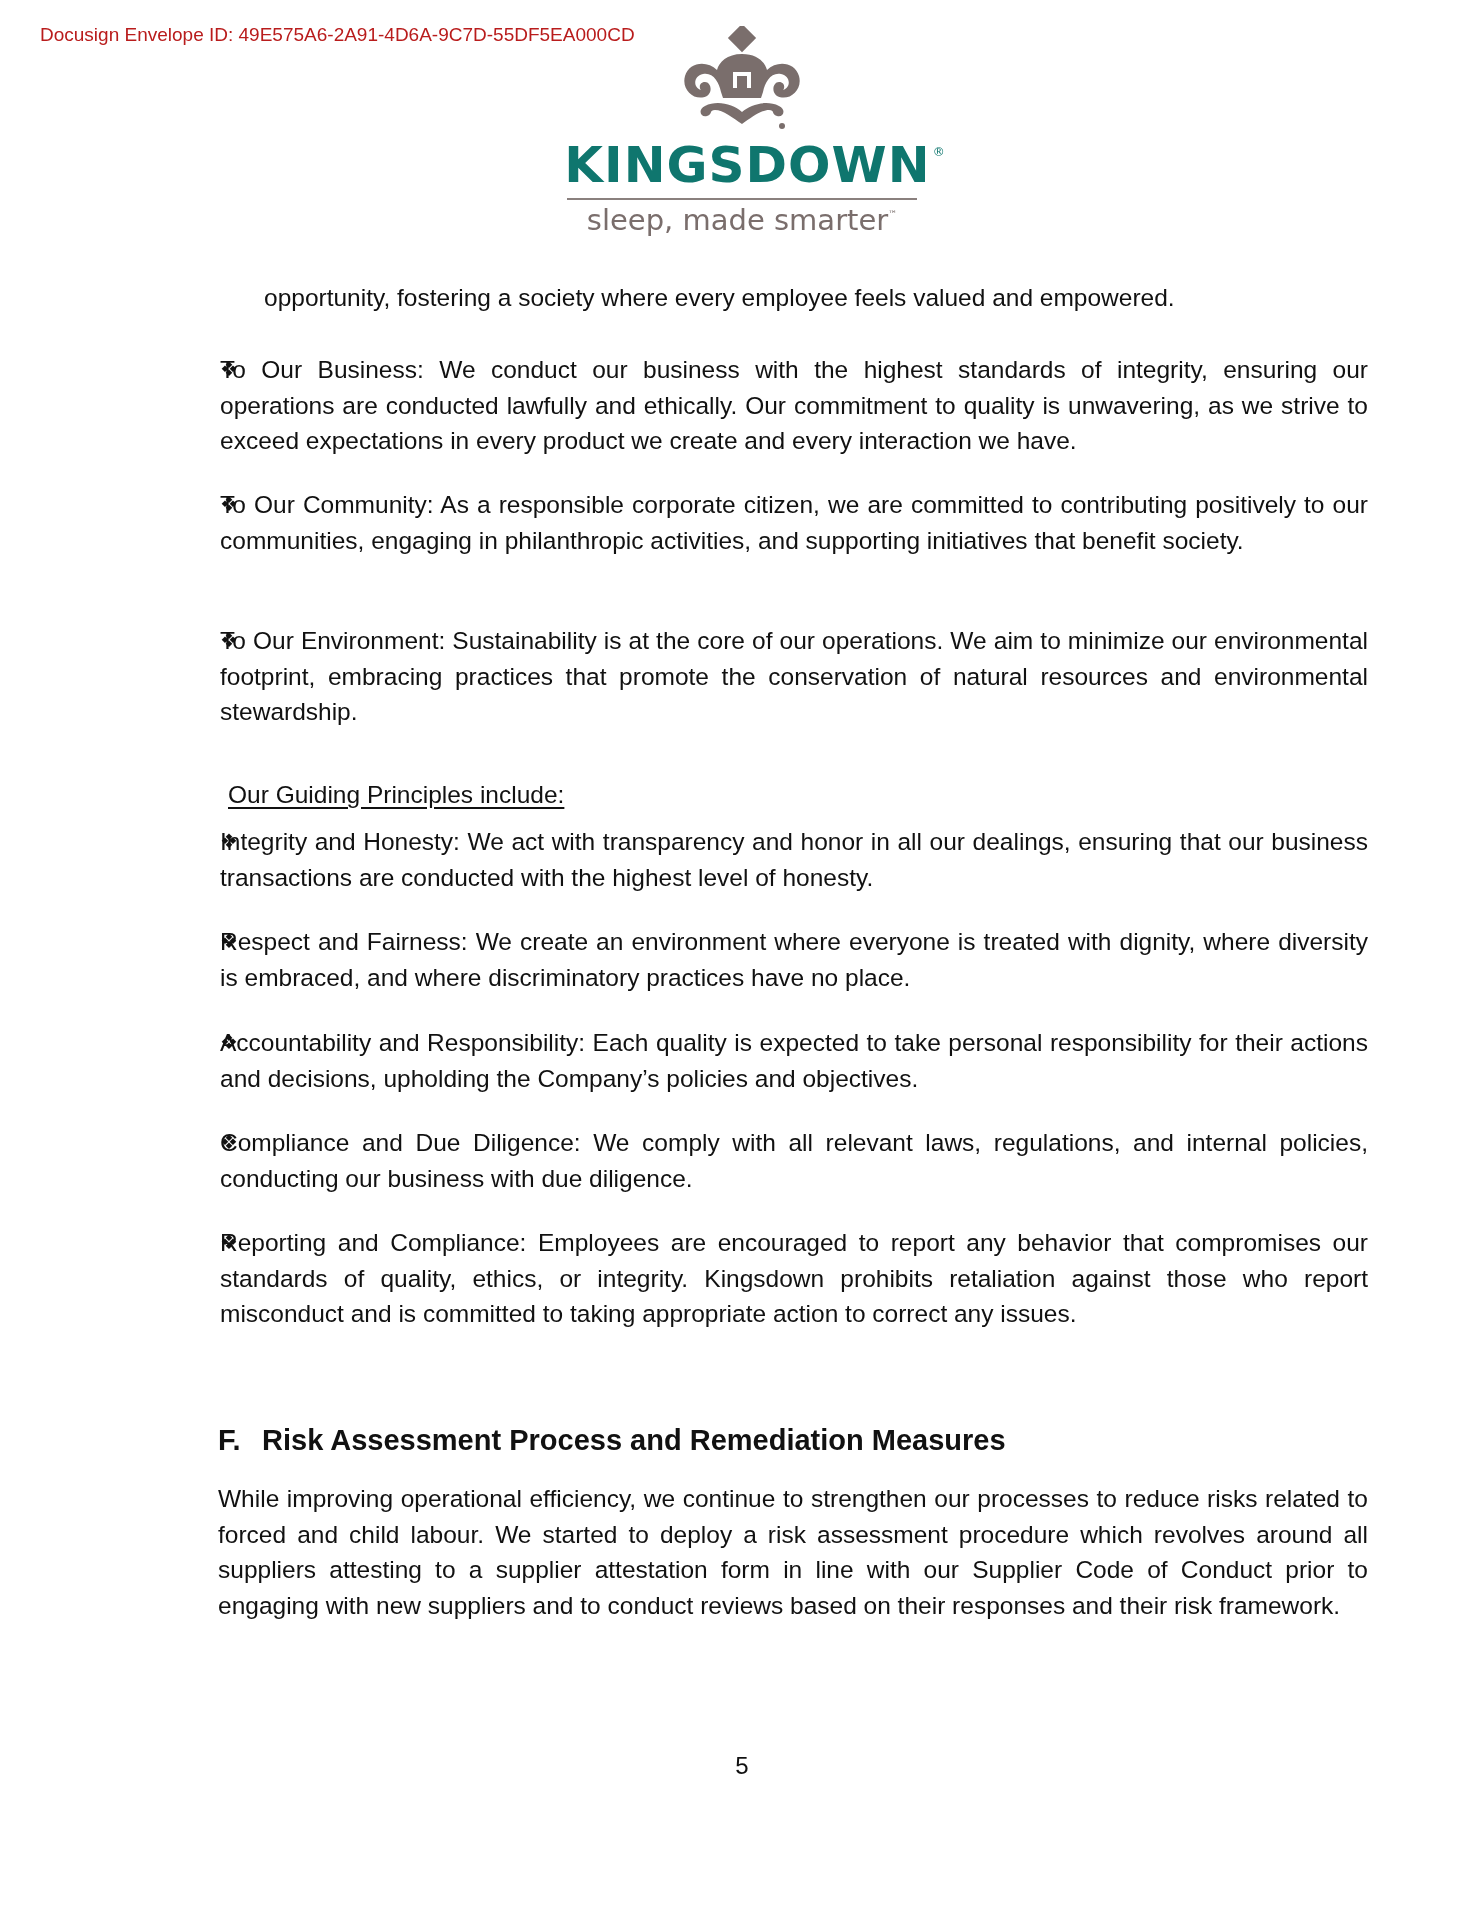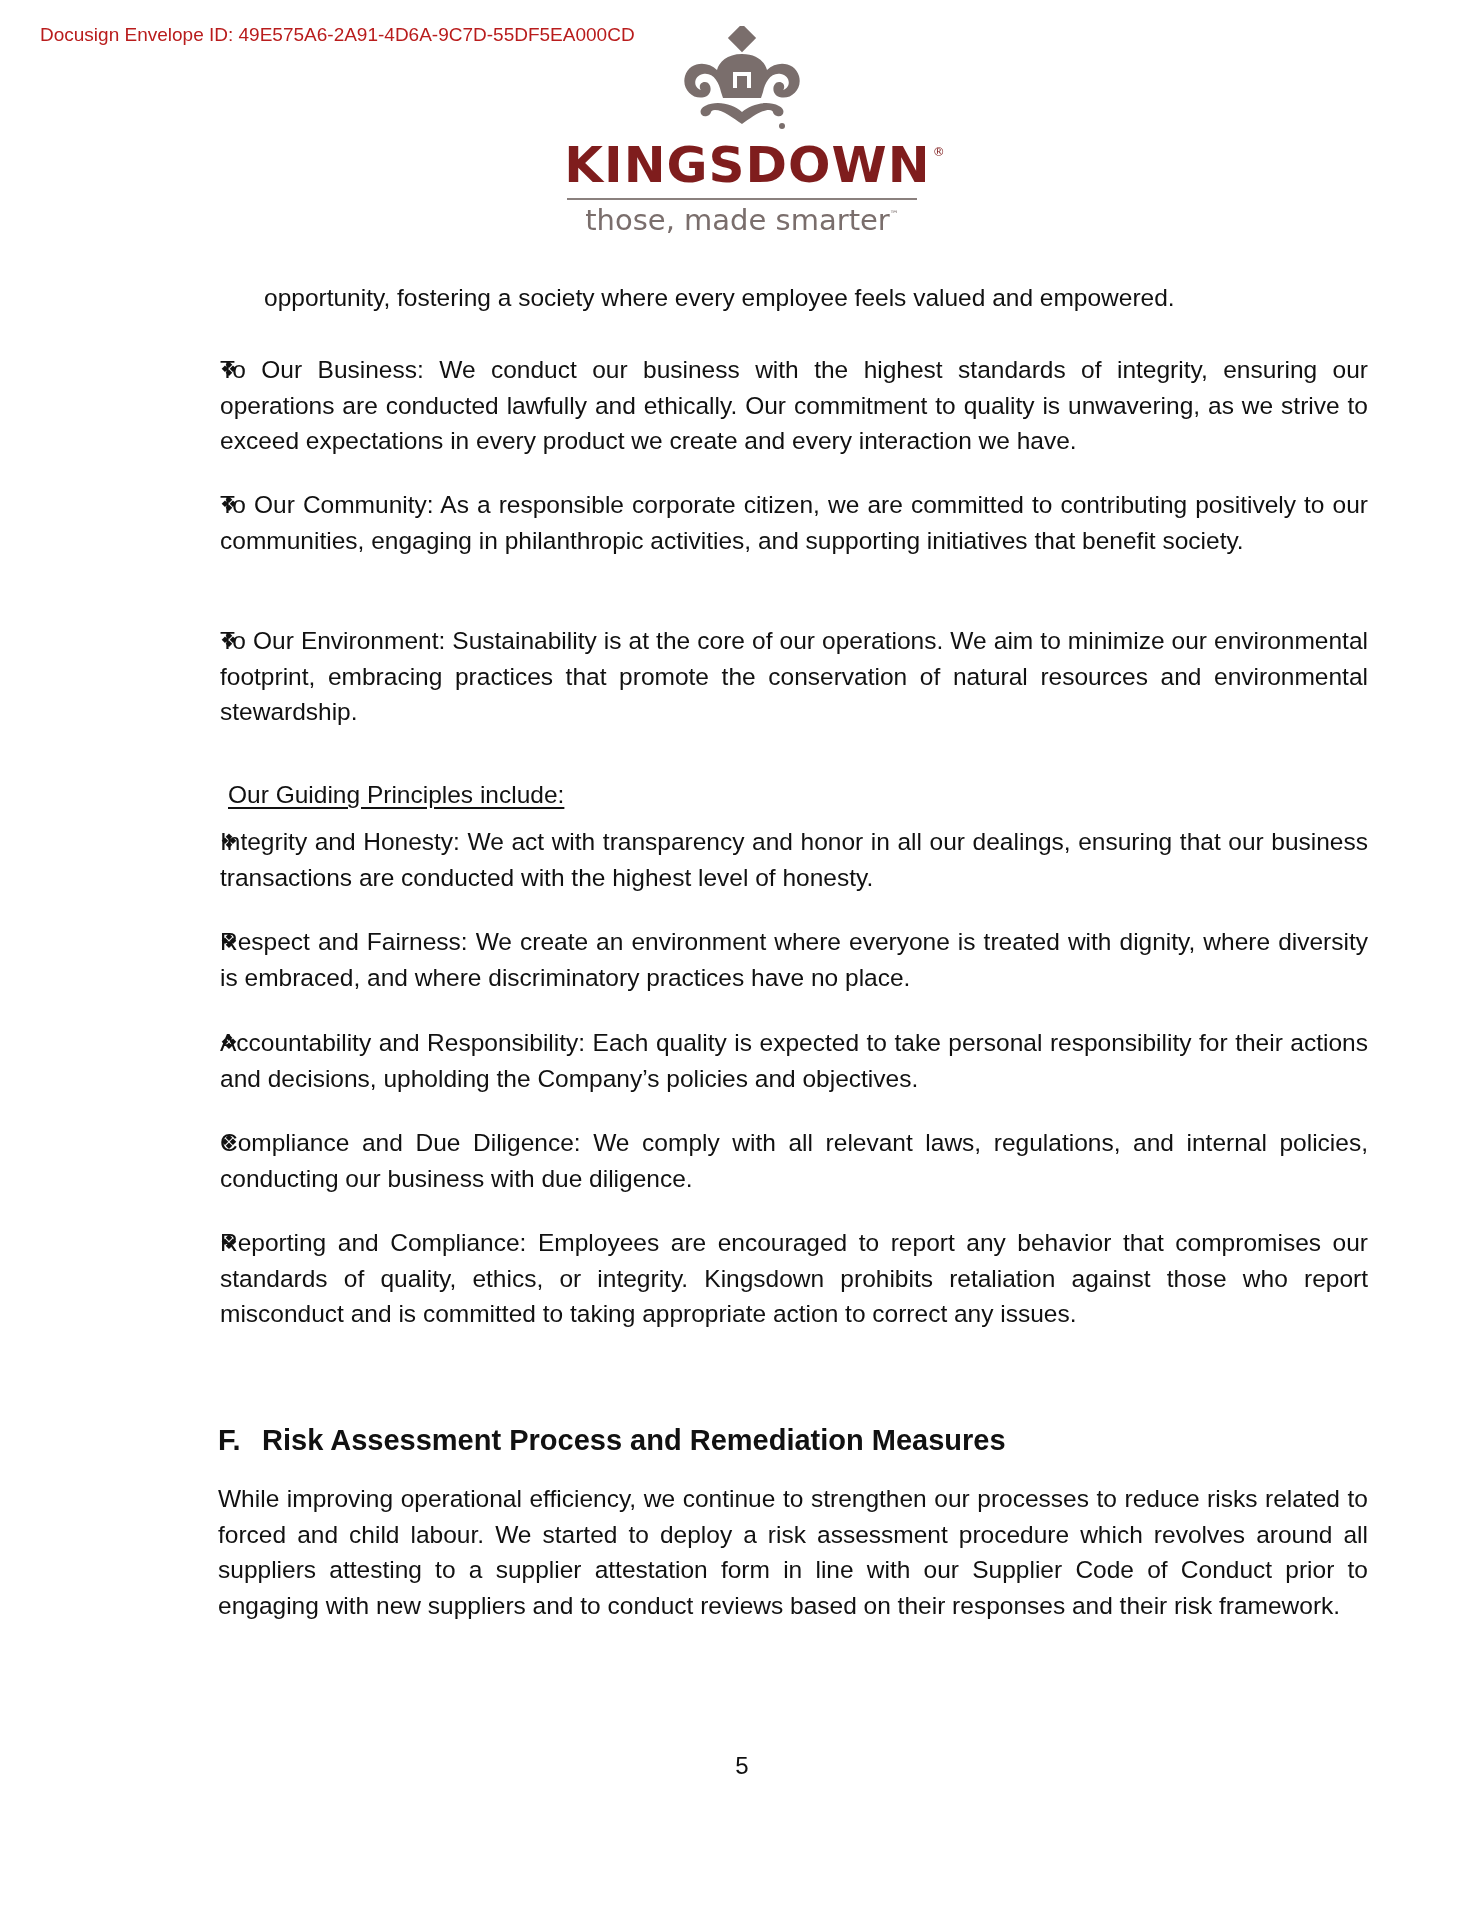--- a/index.html
+++ b/index.html
@@ -1,20 +1,20 @@
 <!DOCTYPE html>
 <html><head>
 <meta charset="utf-8">
 <style>
   html, body { margin:0; padding:0; background:#ffffff; }
   body { width:1484px; height:1920px; position:relative; overflow:hidden; font-family:"Liberation Sans", sans-serif; color:#111; }
   .envelope { position:absolute; left:40px; top:24px; font-family:"Liberation Sans", sans-serif; font-size:19px; color:#b91c1c; }
   .logo { position:absolute; left:0; width:1484px; top:26px; text-align:center; }
   .logo svg { display:block; margin:0 auto; }
-  .brand { font-family:"DejaVu Sans", sans-serif; font-weight:bold; font-size:50px; color:#7f1d1d; letter-spacing:1px; line-height:1; margin-top:4px;padding-left:26px; }
+  .brand { font-family:"DejaVu Sans", sans-serif; font-weight:bold; font-size:50px; color:#0f766e; letter-spacing:1px; line-height:1; margin-top:4px;padding-left:26px; }
   .brand sup { font-size:12px; vertical-align:top; position:relative; top:6px; margin-left:2px; font-weight:normal; }
   .brand-rule { width:350px; height:2px; background:#8a807e; margin:8px auto 6px auto; }
   .tagline { font-family:"DejaVu Sans", sans-serif; font-size:29px; color:#7a6e6c; line-height:1; }
   .tagline sup { font-size:9px; vertical-align:top; position:relative; top:4px; }
 
   .content { position:absolute; left:0; top:0; width:1484px; }
   .para { position:absolute; font-family:"Liberation Sans", sans-serif; font-size:24.5px; line-height:35.6px; color:#111; text-align:justify; }
   .cont { left:264px; top:280px; width:1104px; text-align:left; }
   .bullet { position:absolute; left:220px; width:1148px; }
   .bullet .sym { position:absolute; left:0; top:0; font-size:20px; width:28px; line-height:35.6px; }
@@ -34,21 +34,21 @@
   <svg width="130" height="110" viewBox="0 0 130 110">
     <g fill="#7a6e6c">
       <rect x="55" y="2" width="20" height="20" transform="rotate(45 65 12)"></rect>
       <path d="M65 28 C50 28 42 36 40 44 C30 34 12 36 8 50 C4 64 18 76 30 70 C36 66 34 56 28 56 C22 56 22 62 24 64 C16 62 16 50 26 48 C36 46 42 56 44 66 L46 72 L84 72 L86 66 C88 56 94 46 104 48 C114 50 114 62 106 64 C108 62 108 56 102 56 C96 56 94 66 100 70 C112 76 126 64 122 50 C118 36 100 34 90 44 C88 36 80 28 65 28 Z M56 46 L74 46 L74 62 L70 62 L70 50 L60 50 L60 62 L56 62 Z"></path>
       <path d="M28 80 C40 74 56 78 65 86 C74 78 90 74 102 80 C110 84 106 92 100 90 C94 88 98 84 92 84 C84 84 74 92 65 98 C56 92 46 84 38 84 C32 84 36 88 30 90 C24 92 20 84 28 80 Z"></path>
       <circle cx="105" cy="100" r="3"></circle>
     </g>
   </svg>
   <div class="brand"><span>KINGSDOWN</span><sup>®</sup></div>
   <div class="brand-rule"></div>
-  <div class="tagline"><span>those, made smarter</span><sup>™</sup></div>
+  <div class="tagline"><span>sleep, made smarter</span><sup>™</sup></div>
 </div>
 
 <div class="content">
   <div class="para cont">opportunity, fostering a society where every employee feels valued and empowered.</div>
 
   <div class="bullet" style="top:352px">
     <span class="sym">❖</span>
     <div class="txt">To Our Business: We conduct our business with the highest standards of integrity, ensuring our operations are conducted lawfully and ethically. Our commitment to quality is unwavering, as we strive to exceed expectations in every product we create and every interaction we have.</div>
   </div>
   <div class="bullet" style="top:487px">

